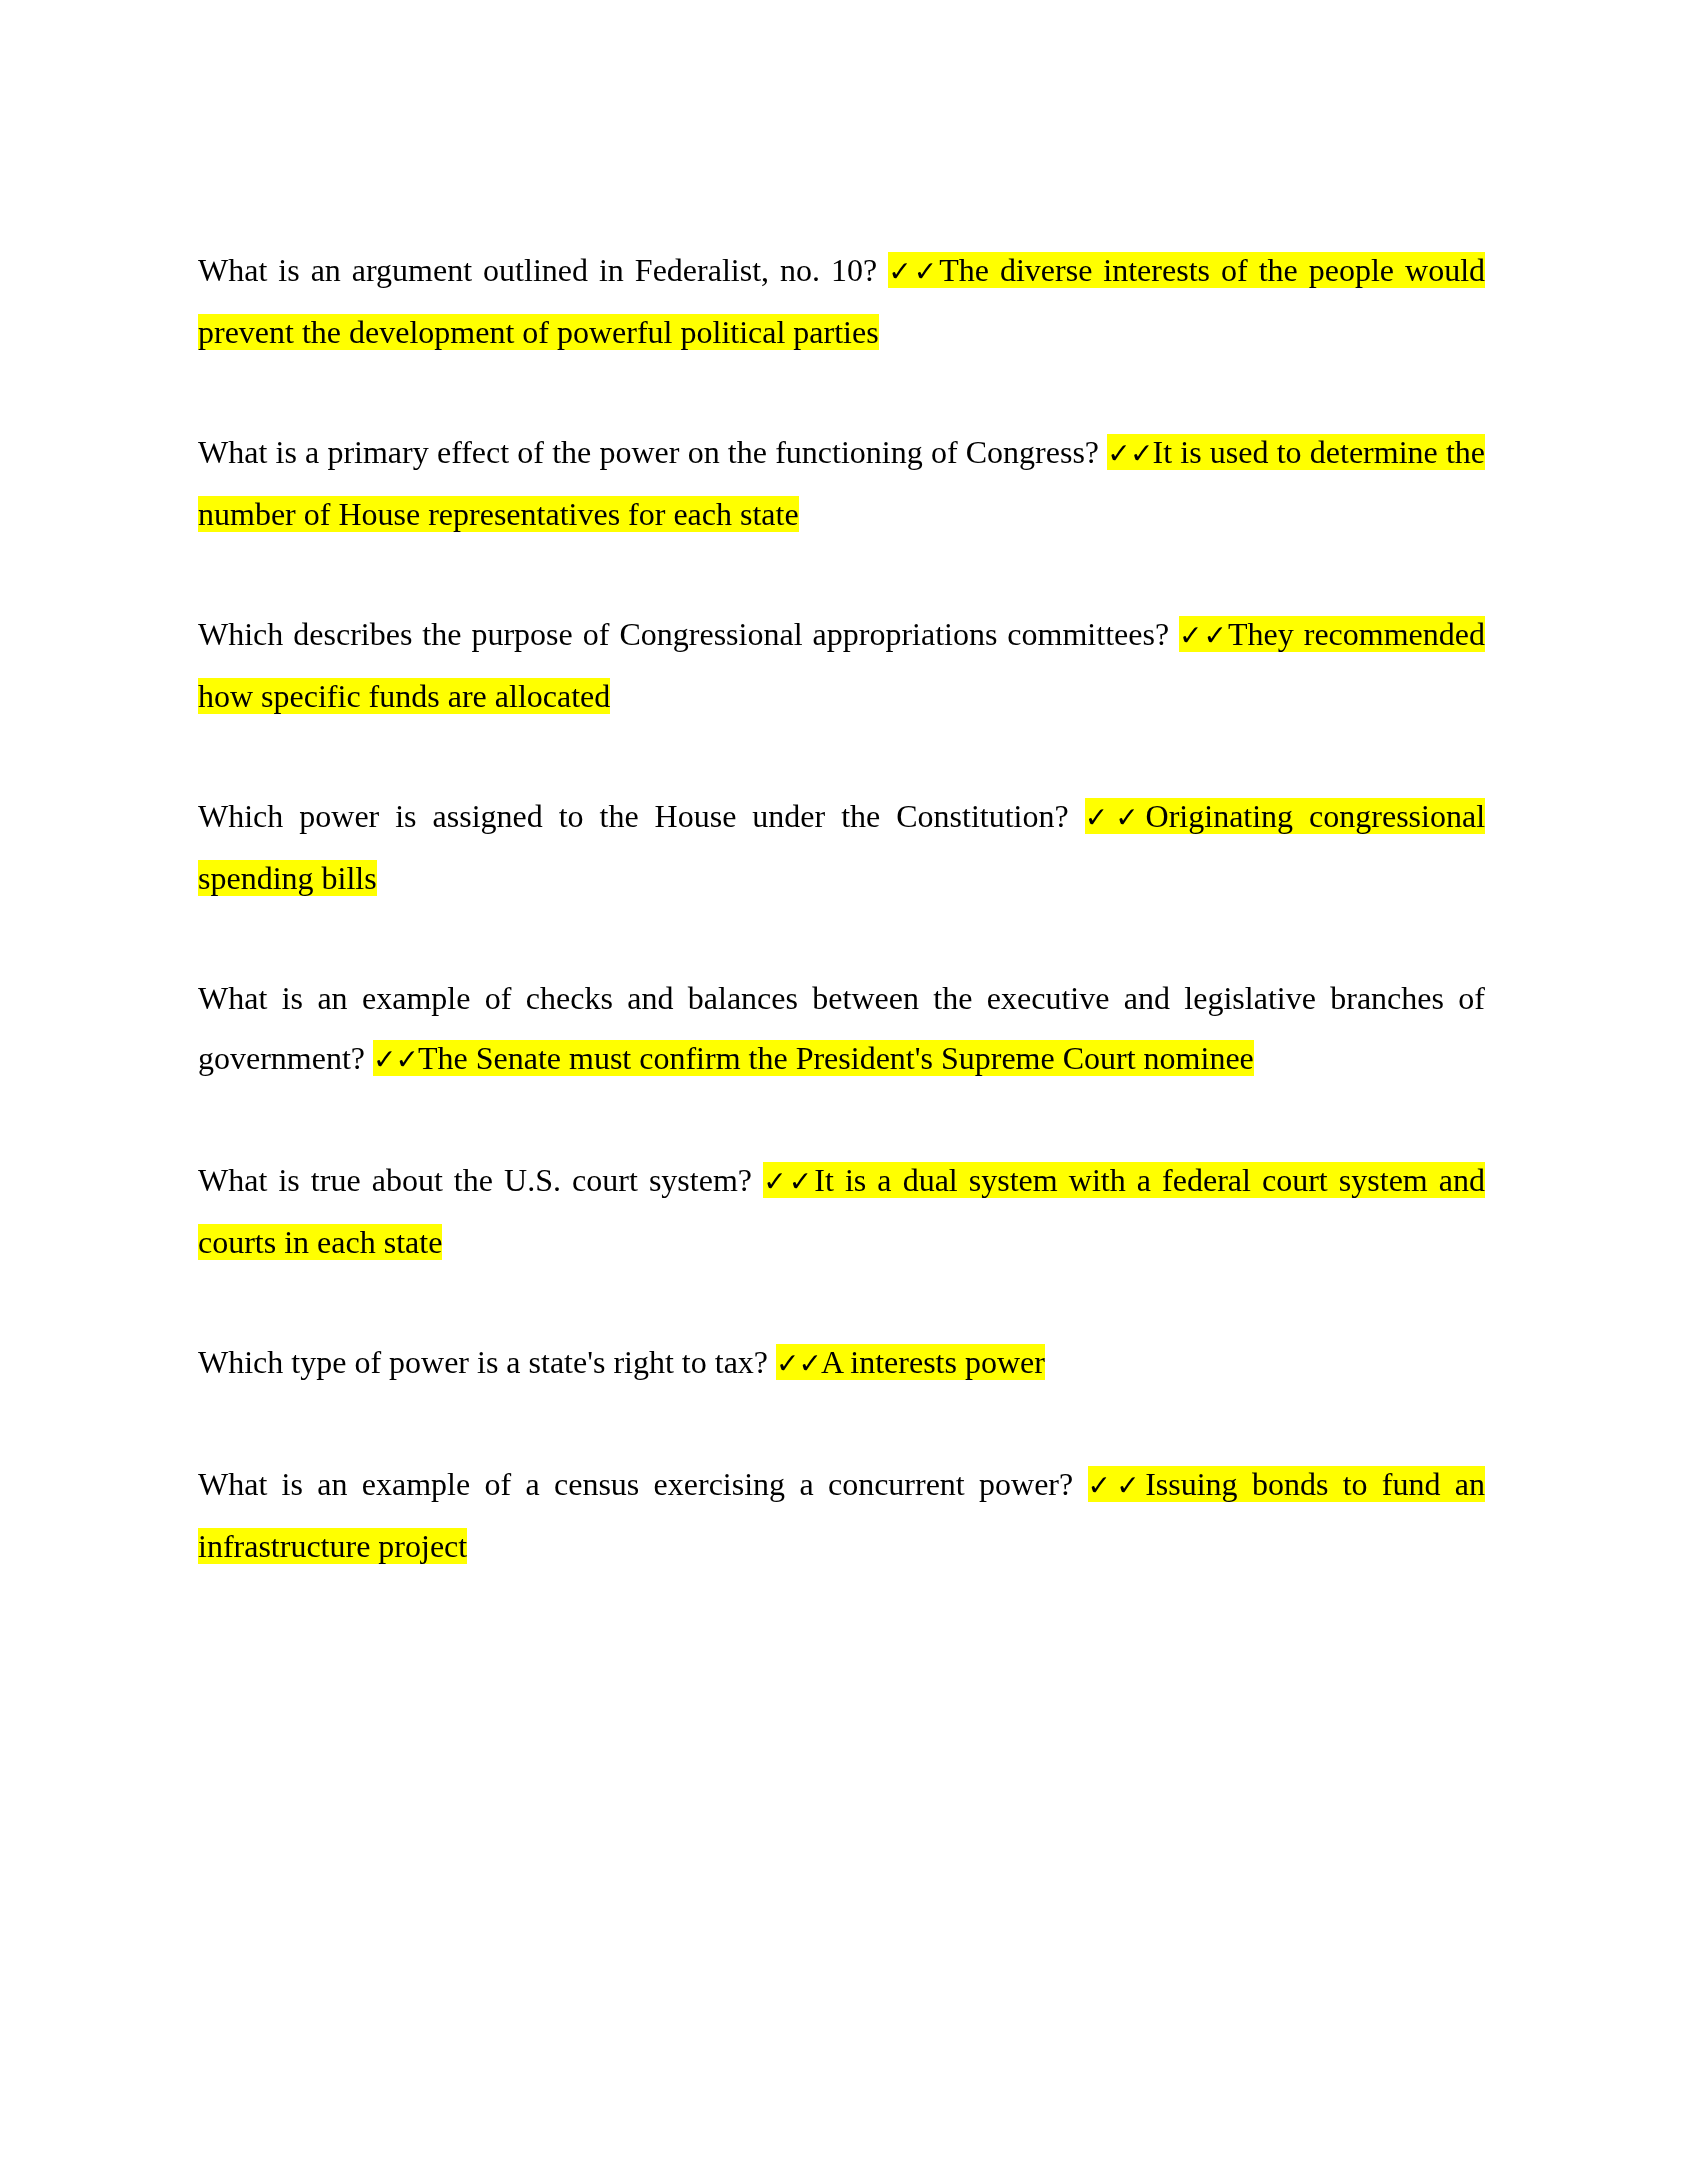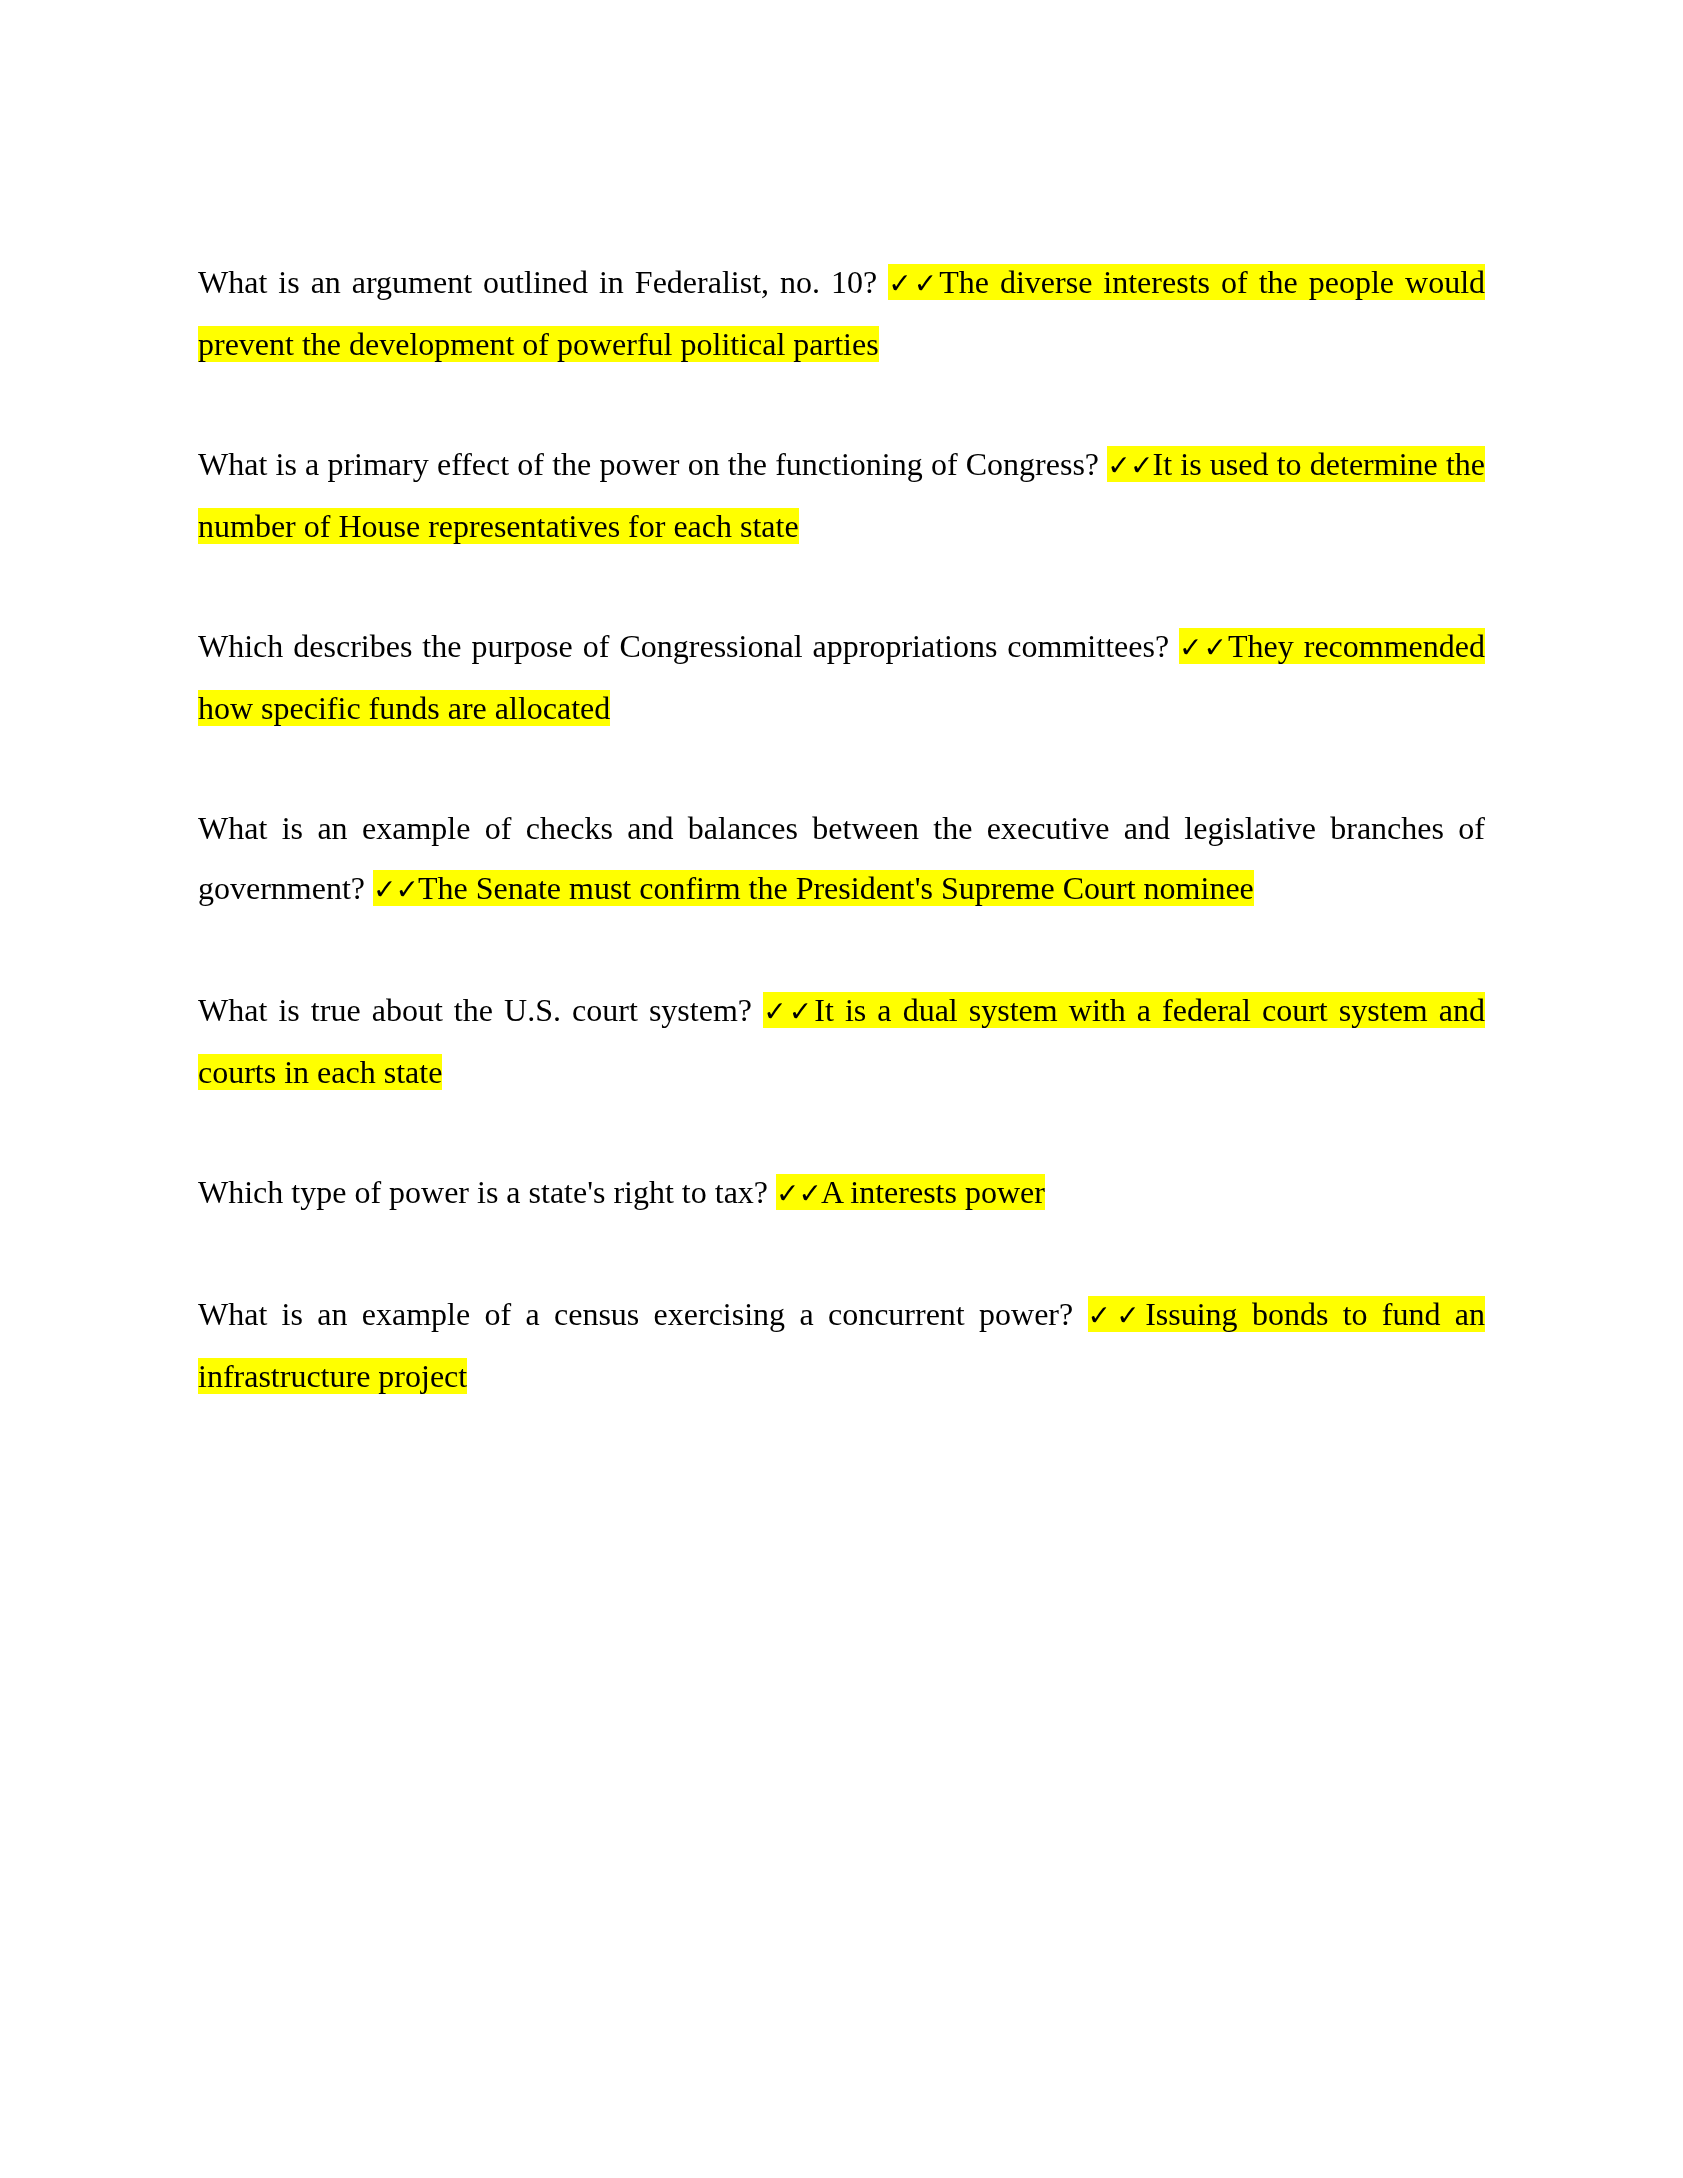--- a/index.html
+++ b/index.html
@@ -9,21 +9,21 @@
   }
   body {
     width: 1683px;
     height: 2178px;
     position: relative;
     overflow: hidden;
   }
   .page {
     position: absolute;
     left: 198px;
-    top: 252px;
+    top: 240px;
     width: 1287px;
   }
   .qa {
     margin: 0 0 60px 0;
     font-family: "Liberation Serif", "DejaVu Serif", serif;
     font-size: 32px;
     line-height: 60px;
     color: #000000;
     text-align: justify;
     text-align-last: left;
@@ -42,20 +42,21 @@
 <body>
 
 <div class="page">
 
   <p class="qa"><span>What is an argument outlined in Federalist, no. 10?</span> <span class="answer"><span class="check">✓✓</span><span>The diverse interests of the people would prevent the development of powerful political parties</span></span></p>
 
   <p class="qa"><span>What is a primary effect of the power on the functioning of Congress?</span> <span class="answer"><span class="check">✓✓</span><span>It is used to determine the number of House representatives for each state</span></span></p>
 
   <p class="qa"><span>Which describes the purpose of Congressional appropriations committees?</span> <span class="answer"><span class="check">✓✓</span><span>They recommended how specific funds are allocated</span></span></p>
 
+  <p class="qa"><span>Which power is assigned to the House under the Constitution?</span> <span class="answer"><span class="check">✓✓</span><span>Originating congressional spending bills</span></span></p>
 
   <p class="qa"><span>What is an example of checks and balances between the executive and legislative branches of government?</span> <span class="answer"><span class="check">✓✓</span><span>The Senate must confirm the President's Supreme Court nominee</span></span></p>
 
 
 
   <p class="qa"><span>What is true about the U.S. court system?</span> <span class="answer"><span class="check">✓✓</span><span>It is a dual system with a federal court system and courts in each state</span></span></p>
 
   <p class="qa"><span>Which type of power is a state's right to tax?</span> <span class="answer"><span class="check">✓✓</span><span>A interests power</span></span></p>
 
   <p class="qa"><span>What is an example of a census exercising a concurrent power?</span> <span class="answer"><span class="check">✓✓</span><span>Issuing bonds to fund an infrastructure project</span></span></p>

